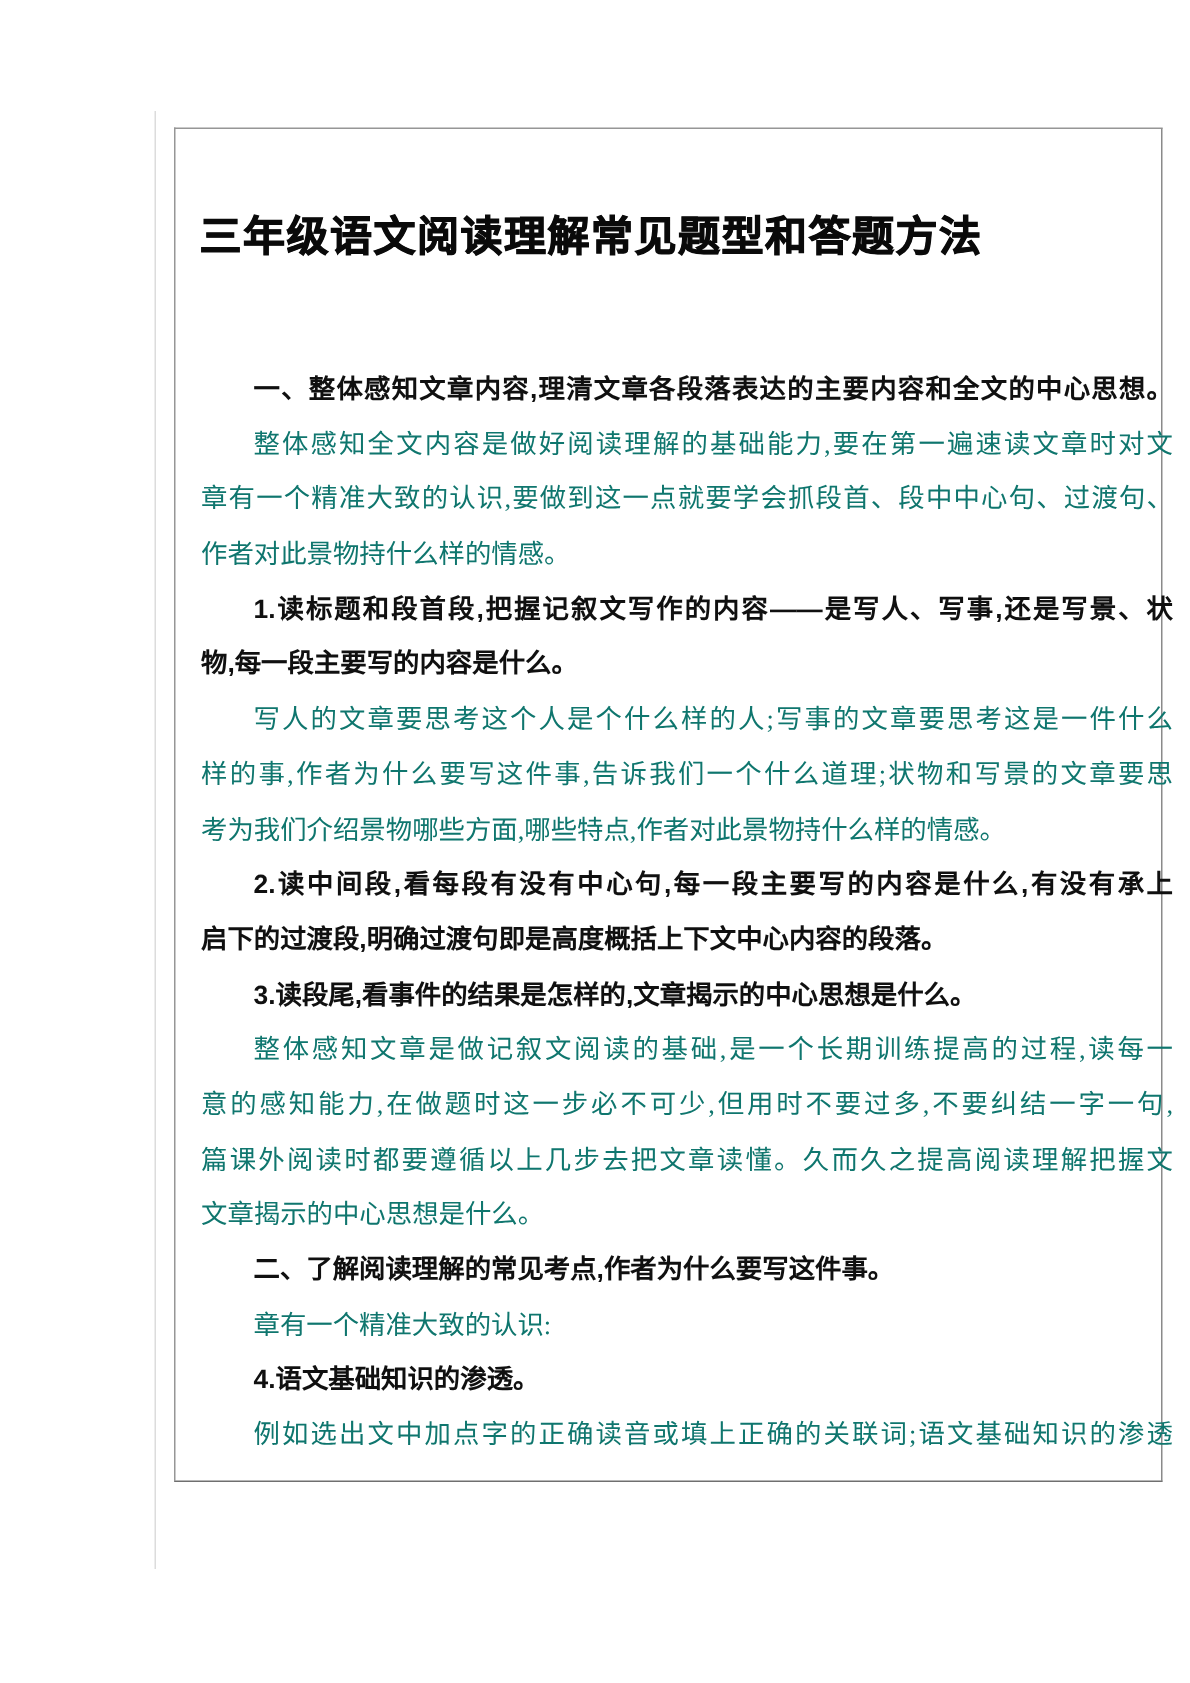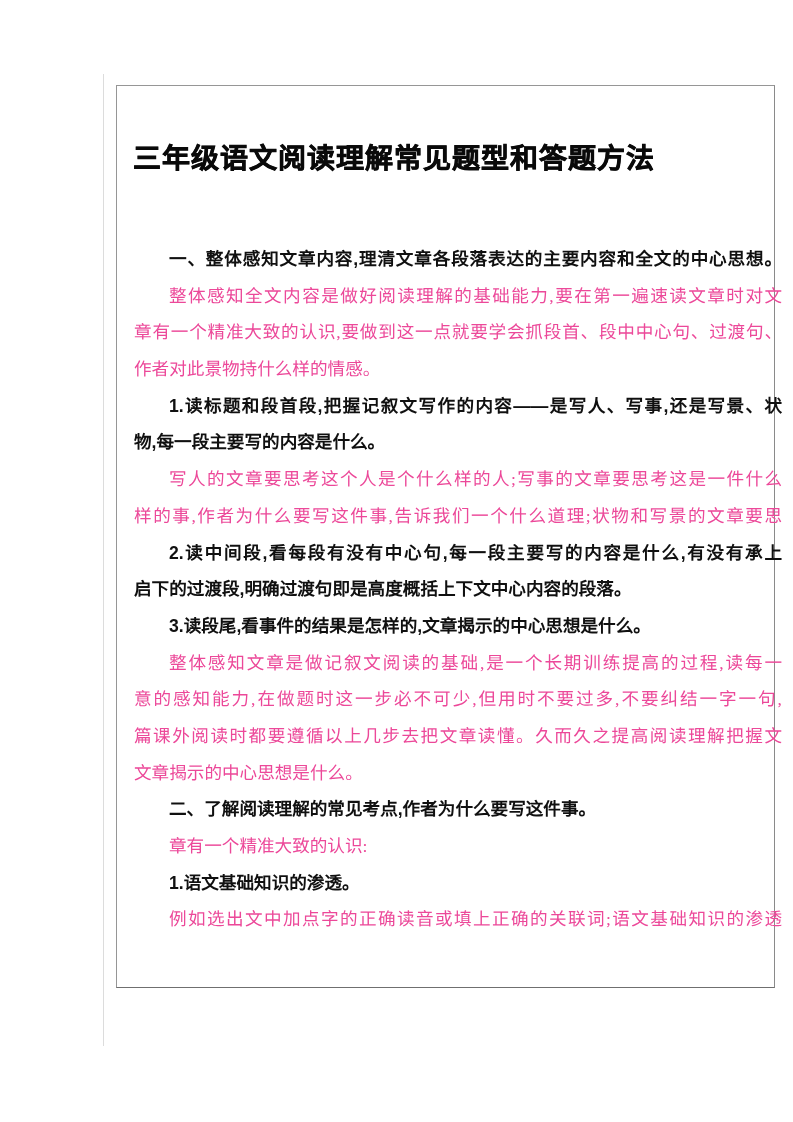--- a/index.html
+++ b/index.html
@@ -58,21 +58,21 @@
     position: absolute;
     left: 5px;
     top: 155px;
     width: 648px;
     margin-left: 12px;
   }
   .line {
     height: 36.7px;
     line-height: 36.7px;
     font-size: 17.6px;
-    color: #ec4899;
+    color: #0f766e;
     font-family: "Liberation Serif", "DejaVu Serif", serif;
     white-space: nowrap;
     overflow: hidden;
   }
   .line.bold {
     font-family: "Liberation Sans", "DejaVu Sans", sans-serif;
     font-weight: bold;
     color: #101010;
   }
   .line.indent {
@@ -94,26 +94,27 @@
     <h1 class="title">三年级语文阅读理解常见题型和答题方法</h1>
     <div class="body-text" id="body-lines">
         <div class="line bold indent fill">一、整体感知文章内容,理清文章各段落表达的主要内容和全文的中心思想。</div>
         <div class="line indent fill">整体感知全文内容是做好阅读理解的基础能力,要在第一遍速读文章时对文</div>
         <div class="line fill">章有一个精准大致的认识,要做到这一点就要学会抓段首、段中中心句、过渡句、</div>
         <div class="line">作者对此景物持什么样的情感。</div>
         <div class="line bold indent fill">1.读标题和段首段,把握记叙文写作的内容——是写人、写事,还是写景、状</div>
         <div class="line bold">物,每一段主要写的内容是什么。</div>
         <div class="line indent fill">写人的文章要思考这个人是个什么样的人;写事的文章要思考这是一件什么</div>
         <div class="line fill">样的事,作者为什么要写这件事,告诉我们一个什么道理;状物和写景的文章要思</div>
+        <div class="line">考为我们介绍景物哪些方面,哪些特点,作者对此景物持什么样的情感。</div>
         <div class="line bold indent fill">2.读中间段,看每段有没有中心句,每一段主要写的内容是什么,有没有承上</div>
         <div class="line bold">启下的过渡段,明确过渡句即是高度概括上下文中心内容的段落。</div>
         <div class="line bold indent">3.读段尾,看事件的结果是怎样的,文章揭示的中心思想是什么。</div>
         <div class="line indent fill">整体感知文章是做记叙文阅读的基础,是一个长期训练提高的过程,读每一</div>
         <div class="line fill">意的感知能力,在做题时这一步必不可少,但用时不要过多,不要纠结一字一句,</div>
         <div class="line fill">篇课外阅读时都要遵循以上几步去把文章读懂。久而久之提高阅读理解把握文</div>
         <div class="line">文章揭示的中心思想是什么。</div>
         <div class="line bold indent">二、了解阅读理解的常见考点,作者为什么要写这件事。</div>
         <div class="line indent">章有一个精准大致的认识:</div>
-        <div class="line bold indent">1.语文基础知识的渗透。</div>
+        <div class="line bold indent">4.语文基础知识的渗透。</div>
         <div class="line indent fill">例如选出文中加点字的正确读音或填上正确的关联词;语文基础知识的渗透</div>
       </div>
   </div>
 </div>
 
 </body></html>

